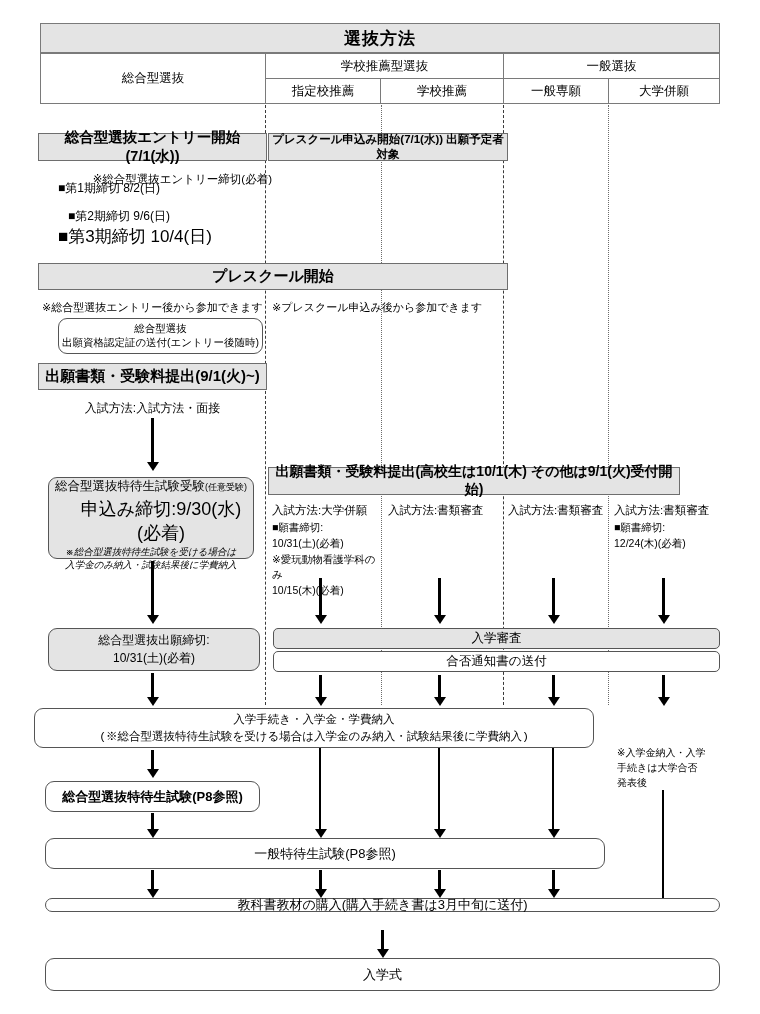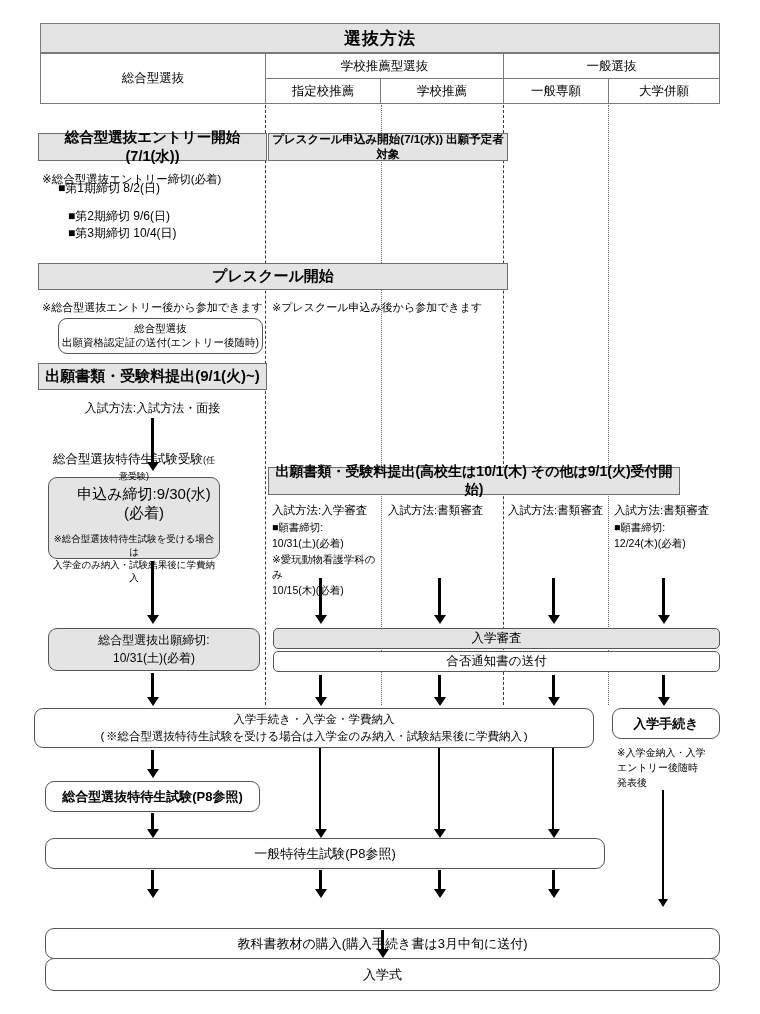--- a/index.html
+++ b/index.html
@@ -104,54 +104,54 @@
   <div class="abs hdr-cell hdr-s4">大学併願</div>
 
   <div class="vsep" style="left:265px;top:105px;height:600px;"></div>
   <div class="vsep fine" style="left:381px;top:105px;height:600px;"></div>
   <div class="vsep" style="left:503px;top:105px;height:600px;"></div>
   <div class="vsep fine" style="left:608px;top:105px;height:600px;"></div>
 
   <div class="abs gbar" style="left:38px;top:133px;width:229px;height:28px;font-size:14.5px;">総合型選抜エントリー開始(7/1(水))</div>
   <div class="abs gbar" style="left:268px;top:133px;width:240px;height:28px;font-size:11.5px;">プレスクール申込み開始(7/1(水))  出願予定者対象</div>
 
-  <div class="abs txt" style="left:42px;top:171px;width:230px;font-size:11.5px;">※総合型選抜エントリー締切(必着)</div>
+  <div class="abs txt" style="left:42px;top:171px;width:230px;font-size:11.5px;text-align:right;">※総合型選抜エントリー締切(必着)</div>
   <div class="abs txt" style="left:58px;top:180px;width:220px;font-size:12px;">■第1期締切  8/2(日)</div>
   <div class="abs txt" style="left:58px;top:208px;width:220px;font-size:12px;margin-left:10px;">■第2期締切  9/6(日)</div>
-  <div class="abs txt" style="left:68px;top:225px;width:220px;font-size:12px;">■第3期締切  10/4(日)</div>
+  <div class="abs txt" style="left:58px;top:225px;width:220px;font-size:17px;">■第3期締切  10/4(日)</div>
 
   <div class="abs gbar" style="left:38px;top:263px;width:470px;height:27px;font-size:15px;">プレスクール開始</div>
 
   <div class="abs txt" style="left:272px;top:300px;width:235px;font-size:11px;">※プレスクール申込み後から参加できます</div>
   <div class="abs txt" style="left:42px;top:300px;width:225px;font-size:11px;">※総合型選抜エントリー後から参加できます</div>
 
   <div class="abs rbox" style="left:58px;top:318px;width:205px;height:36px;">
     <span class="txt c" style="font-size:10.5px;line-height:1.3;">総合型選抜
 出願資格認定証の送付(エントリー後随時)</span>
   </div>
 
   <div class="abs gbar" style="left:38px;top:363px;width:229px;height:27px;font-size:15px;">出願書類・受験料提出(9/1(火)~)</div>
 
   <div class="abs txt c" style="left:38px;top:400px;width:229px;font-size:12px;">入試方法:入試方法・面接</div>
 
   <div class="arr" style="left:151px;top:418px;height:45px;"></div>
   <div class="arrhead" style="left:147px;top:462px;"></div>
 
-  <div class="abs rbox grey" style="left:48px;top:477px;width:172px;height:82px;flex-direction:column;justify-content:center;">
+  <div class="abs rbox grey" style="left:48px;top:477px;width:206px;height:82px;flex-direction:column;justify-content:space-between;">
     <div style="font-size:12.5px;">
       <span>総合型選抜特待生試験受験</span><span style="font-size:9px;">(任意受験)</span>
     </div>
-    <div style="font-size:15px;margin-top:2px;margin-left:20px;">申込み締切:9/30(水)(必着)</div>
-    <div class="txt c sm" style="margin-top:10px;line-height:1.35;">※総合型選抜特待生試験を受ける場合は
+    <div style="font-size:18px;margin-top:2px;margin-left:20px;">申込み締切:9/30(水)(必着)</div>
+    <div class="txt c sm" style="margin-top:1px;line-height:1.35;font-style:italic;">※総合型選抜特待生試験を受ける場合は
 入学金のみ納入・試験結果後に学費納入</div>
   </div>
 
   <div class="abs gbar" style="left:268px;top:467px;width:412px;height:28px;font-size:14px;">出願書類・受験料提出(高校生は10/1(木)  その他は9/1(火)受付開始)</div>
 
-  <div class="abs txt" style="left:272px;top:502px;width:112px;font-size:11.5px;">入試方法:入学審査</div>
+  <div class="abs txt" style="left:272px;top:502px;width:112px;font-size:11.5px;">入試方法:大学併願</div>
   <div class="abs txt" style="left:272px;top:520px;width:112px;font-size:10.5px;line-height:1.5;">■願書締切:
   10/31(土)(必着)
 ※愛玩動物看護学科のみ
   10/15(木)(必着)</div>
 
   <div class="abs txt" style="left:388px;top:502px;width:115px;font-size:11.5px;">入試方法:書類審査</div>
 
   <div class="abs txt" style="left:508px;top:502px;width:105px;font-size:11.5px;">入試方法:書類審査</div>
 
   <div class="abs txt" style="left:614px;top:502px;width:110px;font-size:11.5px;">入試方法:書類審査</div>
@@ -186,23 +186,22 @@
   <div class="arrhead" style="left:434px;top:697px;"></div>
   <div class="arr" style="left:552px;top:675px;height:23px;"></div>
   <div class="arrhead" style="left:548px;top:697px;"></div>
   <div class="arr" style="left:662px;top:675px;height:23px;"></div>
   <div class="arrhead" style="left:658px;top:697px;"></div>
 
   <div class="abs rbox" style="left:34px;top:708px;width:560px;height:40px;font-family:Liberation Mono, monospace;">
     <span class="txt c" style="font-size:11.5px;line-height:1.5;">入学手続き・入学金・学費納入
 (※総合型選抜特待生試験を受ける場合は入学金のみ納入・試験結果後に学費納入)</span>
   </div>
-  <div class="abs rbox" style="left:612px;top:708px;width:108px;height:31px;font-size:13px;font-weight:bold;">入学手続き</div>
   <div class="abs txt" style="left:617px;top:745px;width:105px;font-size:10px;line-height:1.5;">※入学金納入・入学
-  エントリー後随時
+  手続きは大学合否
   発表後</div>
 
   <div class="line" style="left:319px;top:748px;height:82px;"></div>
   <div class="line" style="left:438px;top:748px;height:82px;"></div>
   <div class="line" style="left:552px;top:748px;height:82px;"></div>
   <div class="line" style="left:662px;top:790px;height:112px;"></div>
   <div class="arrhead sm" style="left:658px;top:899px;"></div>
 
   <div class="arr" style="left:151px;top:750px;height:20px;"></div>
   <div class="arrhead" style="left:147px;top:769px;"></div>
@@ -219,20 +218,20 @@
 
   <div class="arr" style="left:151px;top:870px;height:20px;"></div>
   <div class="arrhead" style="left:147px;top:889px;"></div>
   <div class="arr" style="left:319px;top:870px;height:20px;"></div>
   <div class="arrhead" style="left:315px;top:889px;"></div>
   <div class="arr" style="left:438px;top:870px;height:20px;"></div>
   <div class="arrhead" style="left:434px;top:889px;"></div>
   <div class="arr" style="left:552px;top:870px;height:20px;"></div>
   <div class="arrhead" style="left:548px;top:889px;"></div>
 
-  <div class="abs rbox" style="left:45px;top:928px;width:675px;height:31px;font-size:13px;">教科書教材の購入(購入手続き書は3月中旬に送付)</div>
+  <div class="abs rbox" style="left:45px;top:898px;width:675px;height:14px;font-size:13px;">教科書教材の購入(購入手続き書は3月中旬に送付)</div>
 
   <div class="arr" style="left:381px;top:930px;height:20px;"></div>
   <div class="arrhead" style="left:377px;top:949px;"></div>
 
   <div class="abs rbox" style="left:45px;top:958px;width:675px;height:33px;font-size:13px;">入学式</div>
 
 </div>
 
 </body></html>

